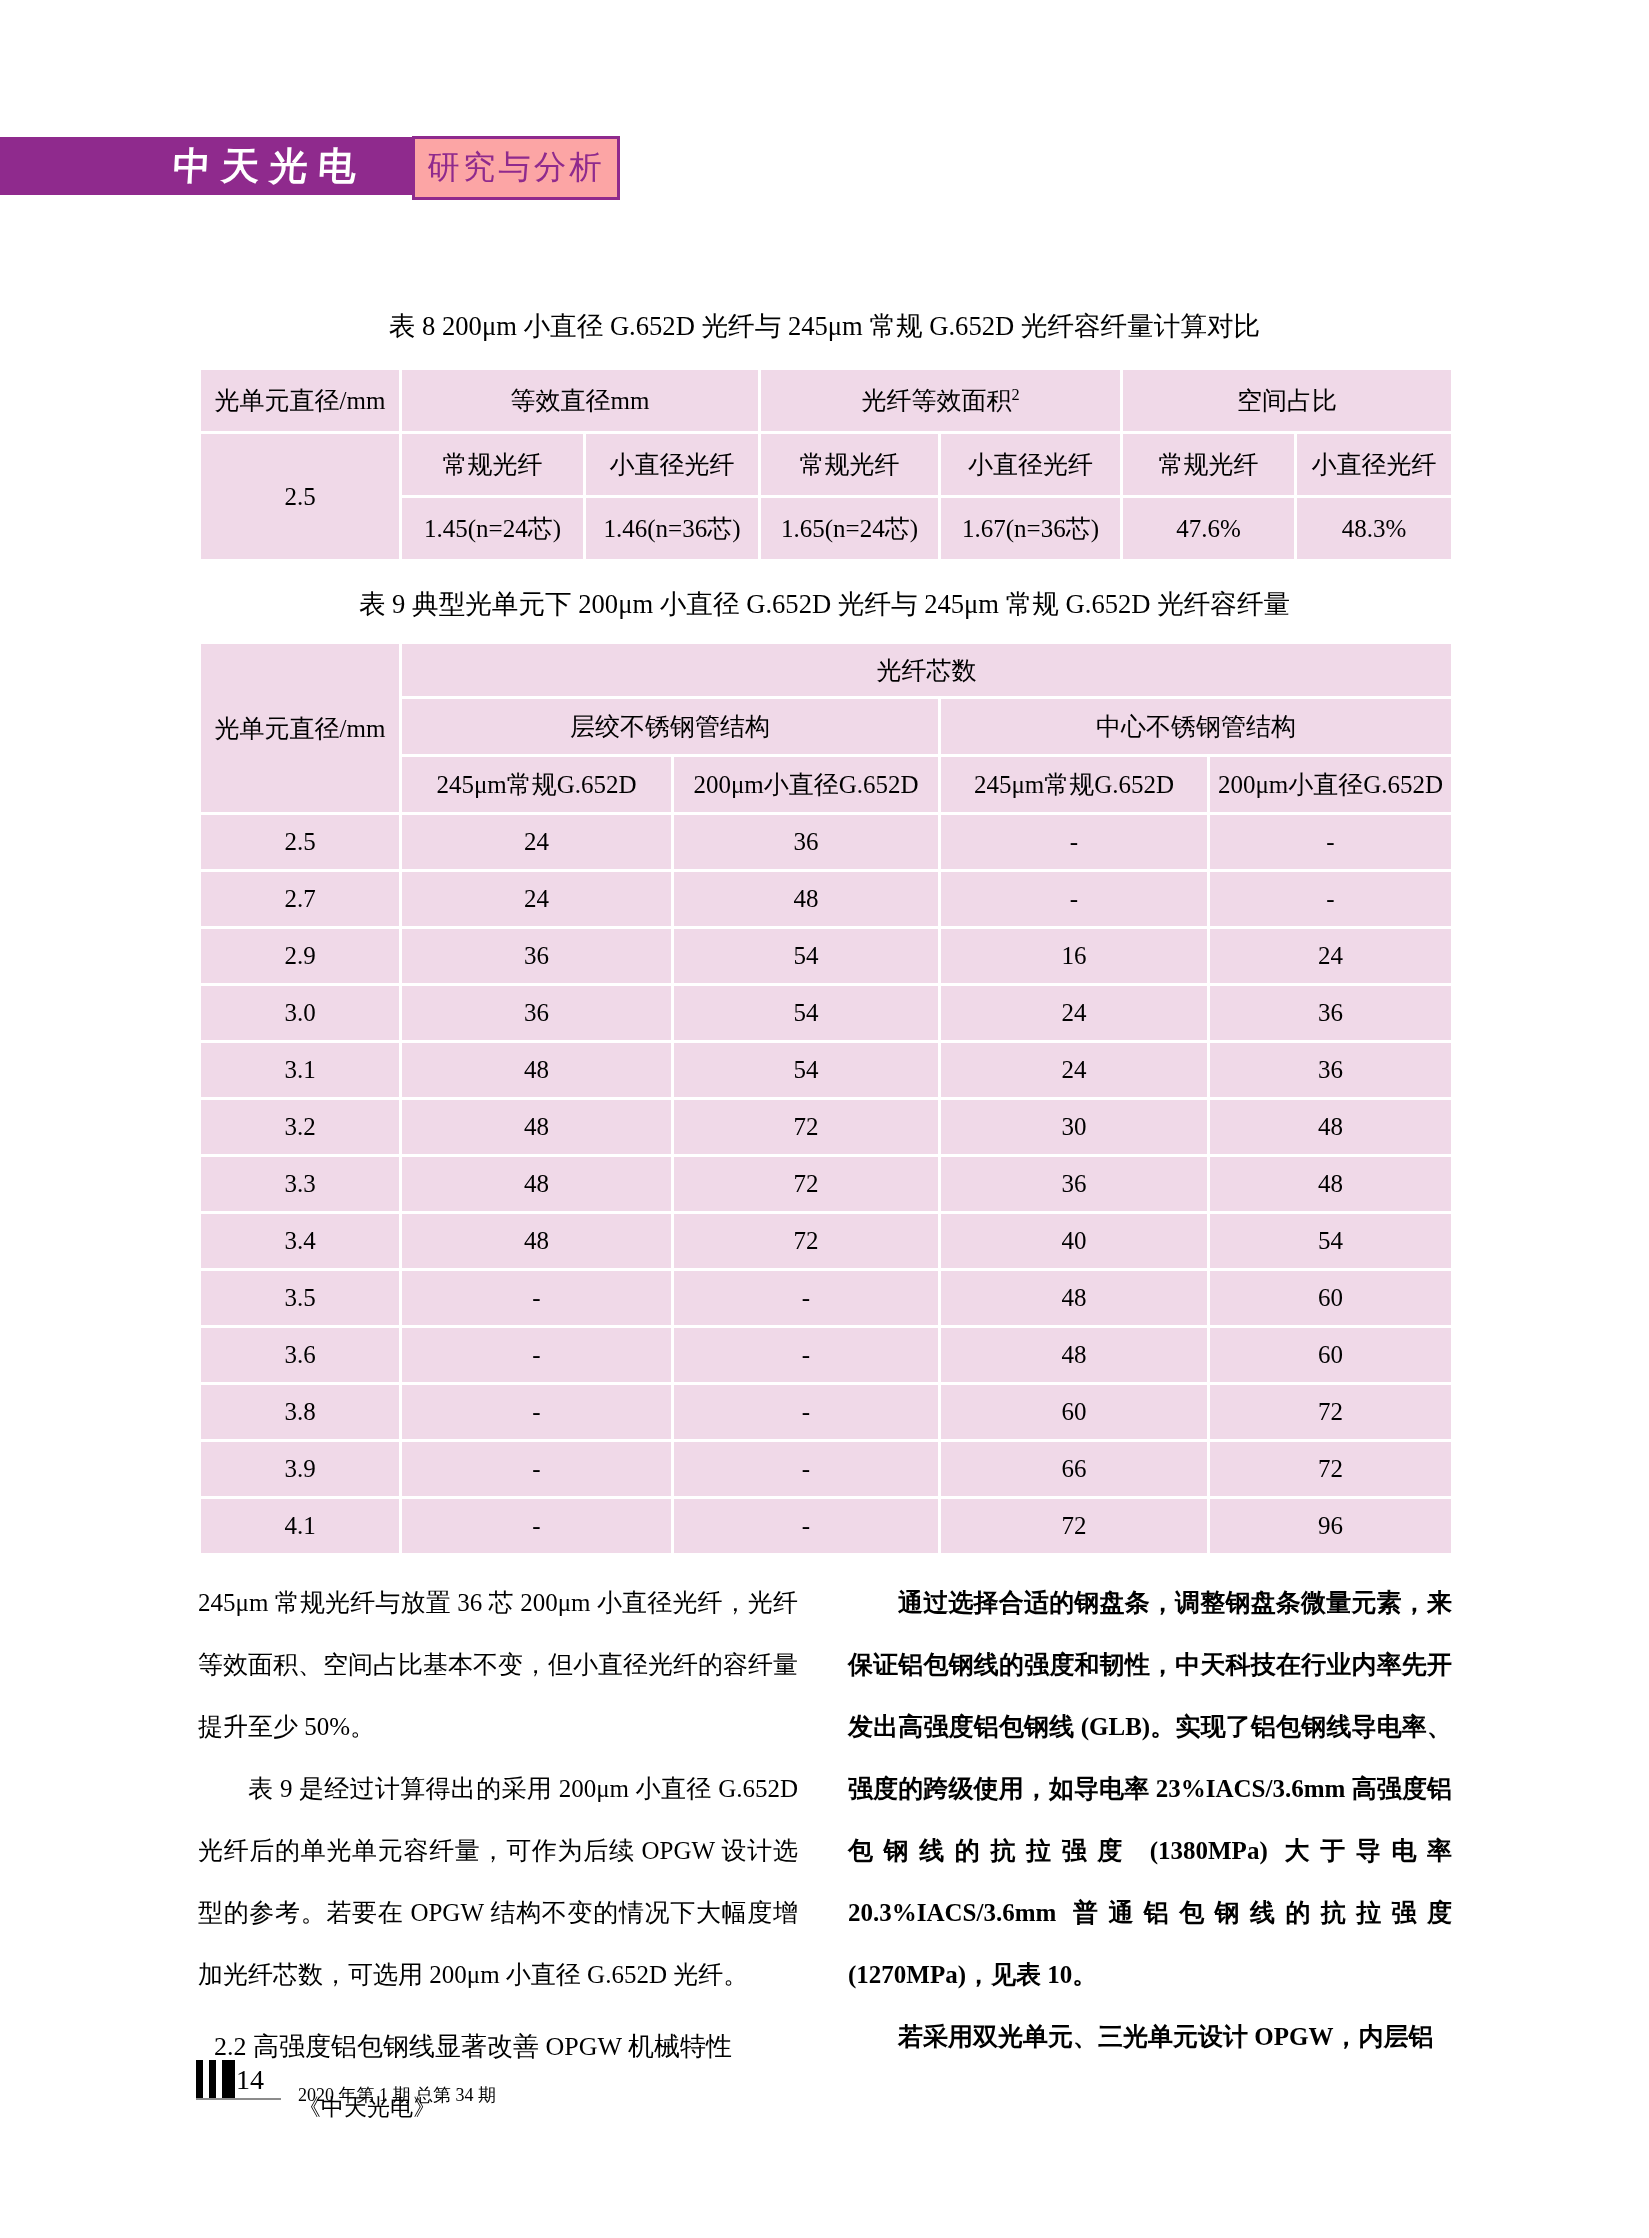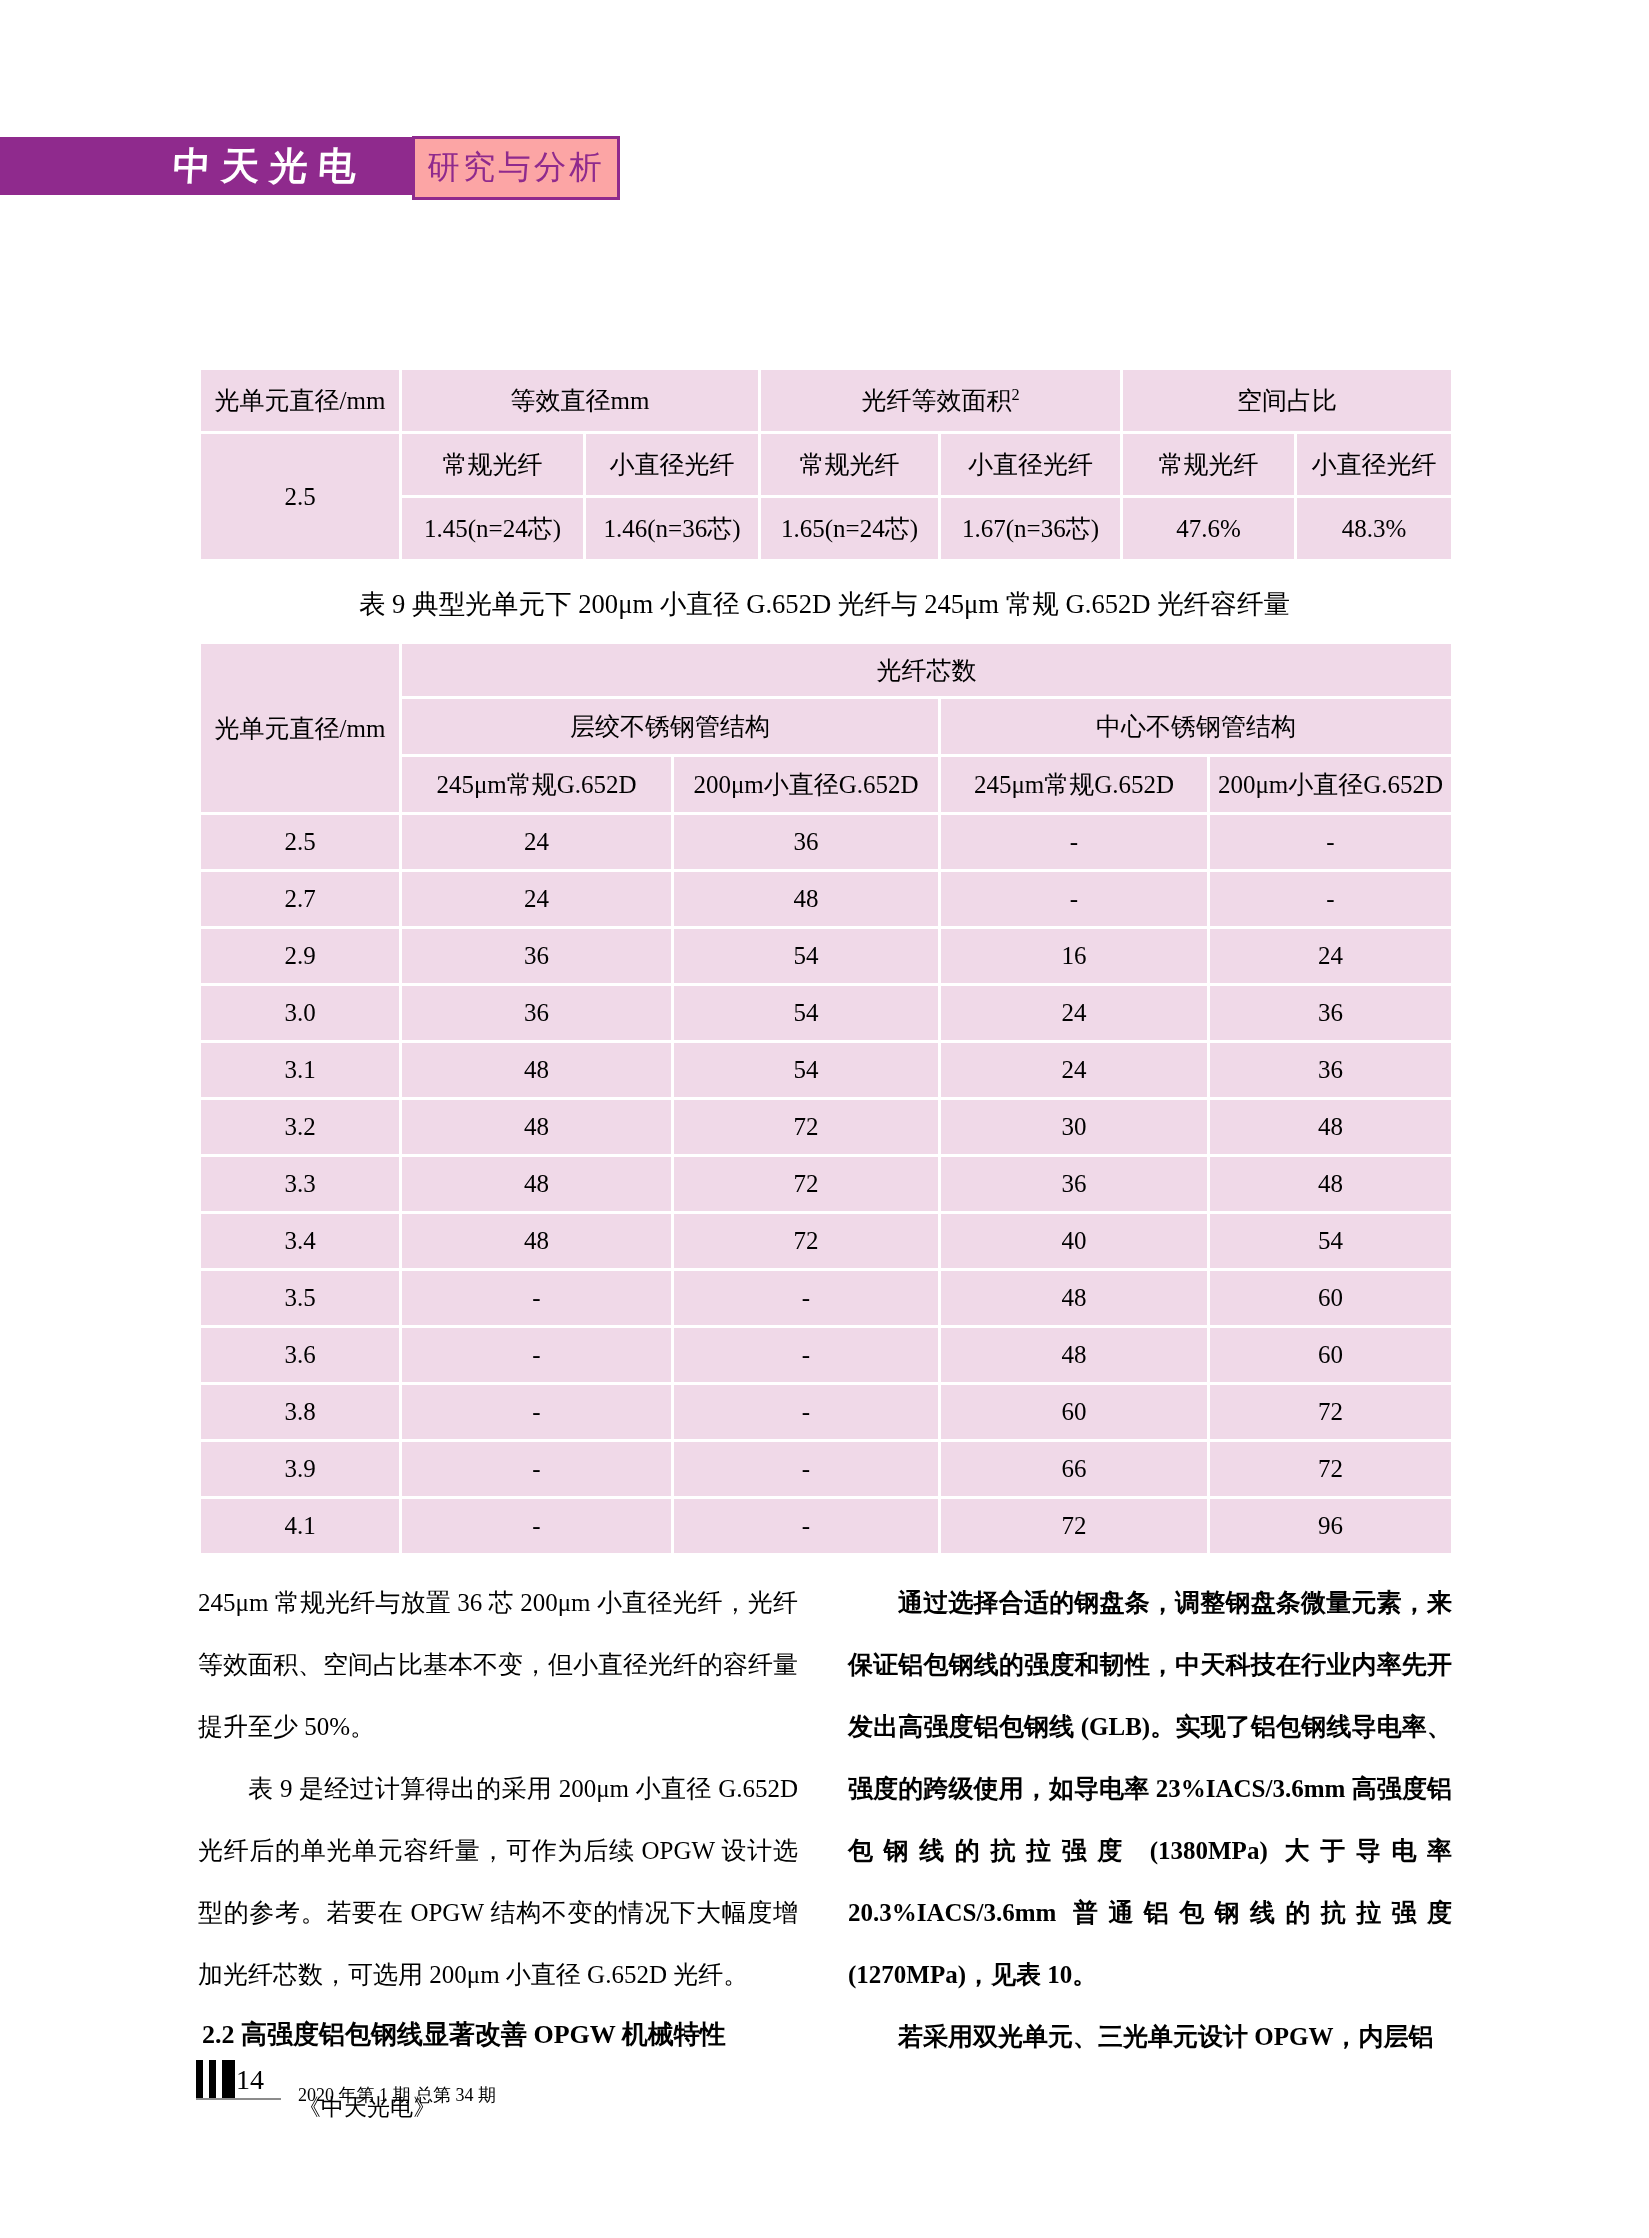--- a/index.html
+++ b/index.html
@@ -68,21 +68,21 @@
   
   .body-col{position:absolute;top:1572px;}
   #body-left{left:198px;width:600px;}
   #body-right{left:848px;width:604px;font-weight:bold;}
   .body-col p{
     margin:0;font-size:25px;line-height:62px;
     text-align:justify;
   }
   .body-col p.indent{text-indent:2em;}
   .section-heading{
-    margin:4px;font-size:26px;line-height:50px;font-weight:bold;
+    margin:16px;font-size:26px;line-height:50px;font-weight:normal;
   }
 
   
   .footer-marker{
     position:absolute;left:196px;top:2060px;height:40px;
     display:flex;align-items:flex-end;
   }
   .footer-marker .bar{background:#000;height:40px;}
   .footer-marker .b1{width:7.4px;margin-right:5.9px;}
   .footer-marker .b2{width:6.6px;margin-right:5.9px;}
@@ -103,20 +103,21 @@
 
 <div class="page">
 
   <div class="brand-bar">
     <span class="brand-logo">中天光电</span>
   </div>
   <div class="section-box">
     <span class="section-label">研究与分析</span>
   </div>
 
+  <div class="tbl-title" id="t8-title">表 8 200μm 小直径 G.652D 光纤与 245μm 常规 G.652D 光纤容纤量计算对比</div>
   <table class="data" id="table8">
     <colgroup>
       <col style="width:201px">
         <col style="width:184px">
         <col style="width:175px">
       <col style="width:180px">
         <col style="width:182px">
         <col style="width:174px">
         <col style="width:157px">
     </colgroup>

